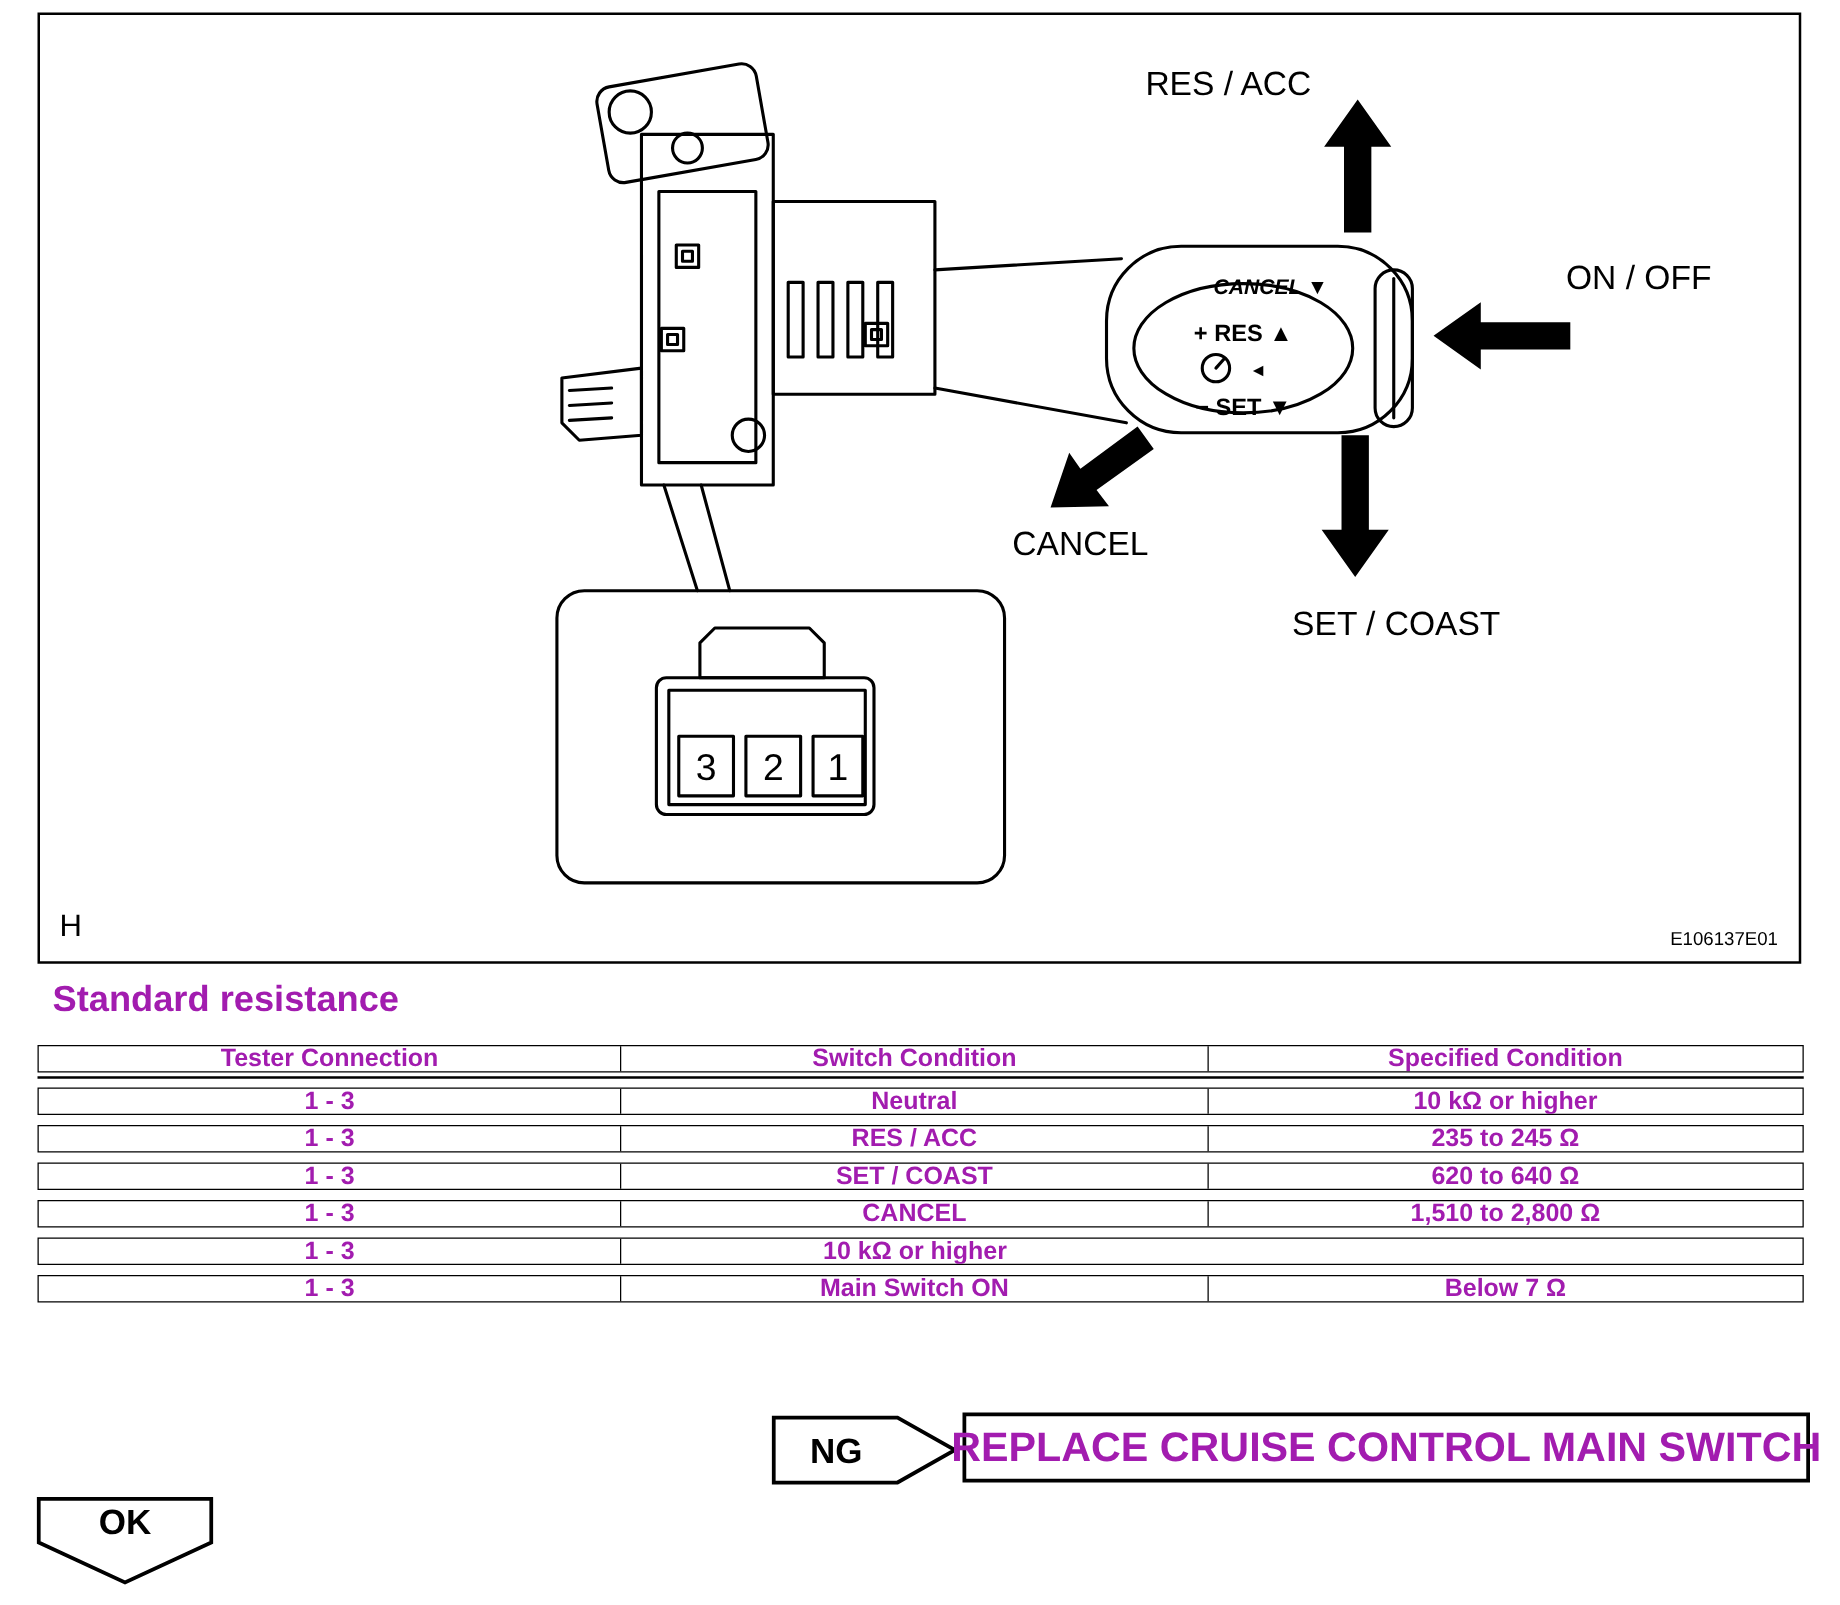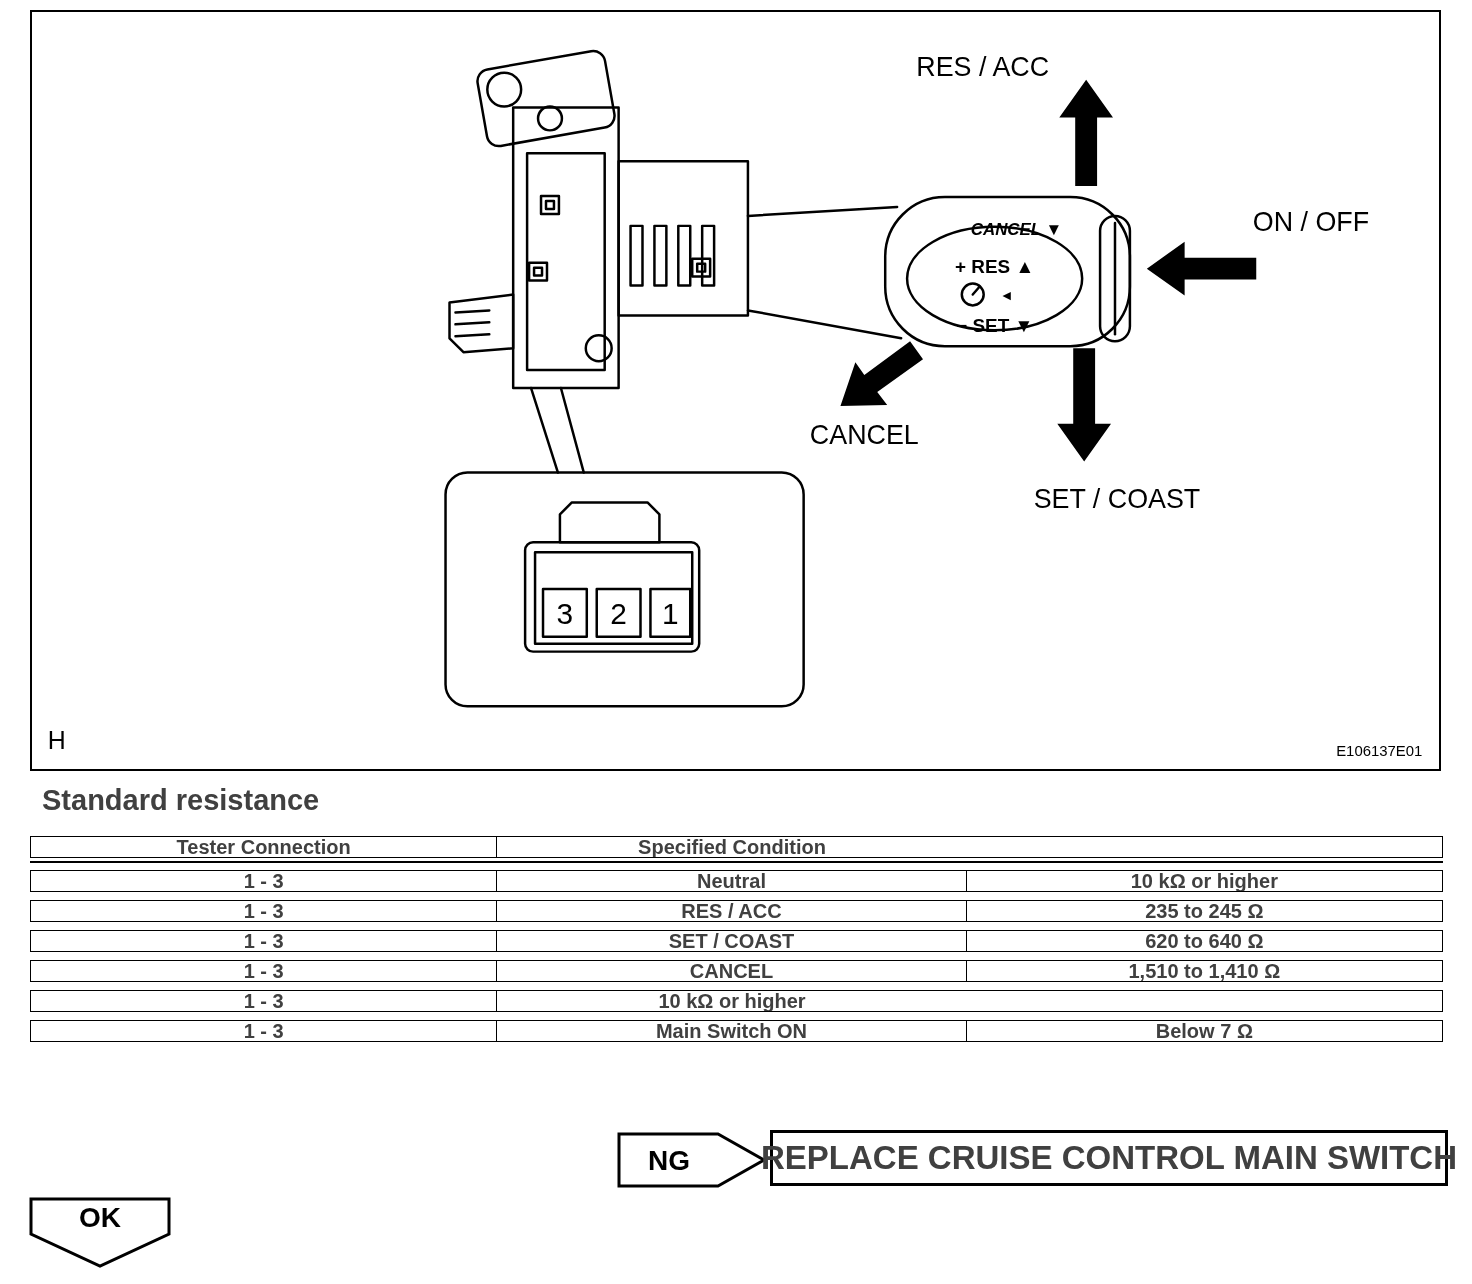--- a/index.html
+++ b/index.html
@@ -2,21 +2,21 @@
 <html><head>
 <meta charset="utf-8">
 <style>
   * { box-sizing: border-box; }
   html, body { margin: 0; padding: 0; background: #fff; }
   .page {
     position: relative;
     width: 1472px;
     height: 1284px;
     background: #fff;
-    color: #404040;
+    color: #a21caf;
     font-family: "Liberation Sans", sans-serif;
     overflow: hidden;
   }
 
   
   .diagram-box {
     position: absolute;
     left: 30px; top: 10px;
     width: 1411px; height: 761px;
     border: 2px solid #000;
@@ -173,20 +173,21 @@
       <text class="fig-letter" x="14" y="741">H</text>
       <text class="fig-code" x="1396" y="748" text-anchor="end">E106137E01</text>
     </svg>
   </div>
 
   <div class="section-heading">Standard resistance</div>
 
   <div class="table-wrap">
     <div class="t-row t-header">
       <div>Tester Connection</div>
+      <div>Switch Condition</div>
       <div>Specified Condition</div>
     </div>
     <div class="t-rule"></div>
 
     <div class="t-row">
       <div>1 - 3</div>
       <div>Neutral</div>
       <div>10 kΩ or higher</div>
     </div>
     <div class="t-row">
@@ -195,21 +196,21 @@
       <div>235 to 245 Ω</div>
     </div>
     <div class="t-row">
       <div>1 - 3</div>
       <div>SET / COAST</div>
       <div>620 to 640 Ω</div>
     </div>
     <div class="t-row">
       <div>1 - 3</div>
       <div>CANCEL</div>
-      <div>1,510 to 1,410 Ω</div>
+      <div>1,510 to 2,800 Ω</div>
     </div>
     <div class="t-row">
       <div>1 - 3</div>
       <div>10 kΩ or higher</div>
     </div>
     <div class="t-row">
       <div>1 - 3</div>
       <div>Main Switch ON</div>
       <div>Below 7 Ω</div>
     </div>

